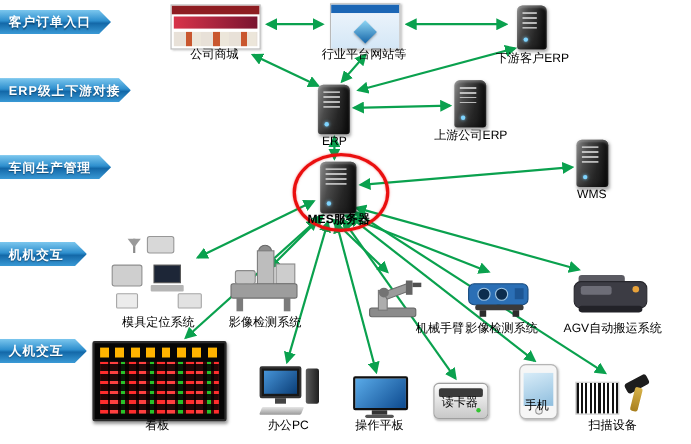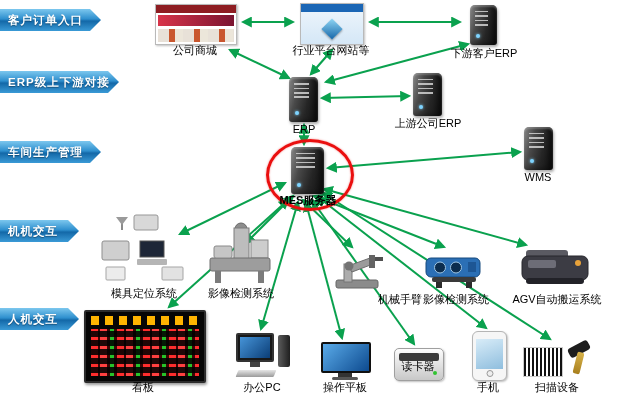--- a/index.html
+++ b/index.html
@@ -251,21 +251,21 @@
   <div class="reader" style="left:394px;top:348px;width:48px;height:31px;">
     <div class="reader-top"></div>
     <div class="reader-led"></div>
   </div>
   <div class="node-label" style="left:394px;top:360px;width:48px;">读卡器</div>
 
   <div class="phone" style="left:472px;top:331px;width:33px;height:48px;">
     <div class="phone-screen"></div>
     <div class="phone-btn"></div>
   </div>
-  <div class="node-label" style="left:465px;top:381px;width:46px;">手机</div>
+  <div class="node-label" style="left:465px;top:363px;width:46px;">手机</div>
 
   <div class="scanner" style="left:523px;top:342px;width:68px;height:38px;">
     <div class="barcode"></div>
     <div class="gun-head"></div>
     <div class="gun-handle"></div>
   </div>
   <div class="node-label" style="left:520px;top:381px;width:74px;">扫描设备</div>
 
 </div>
 

